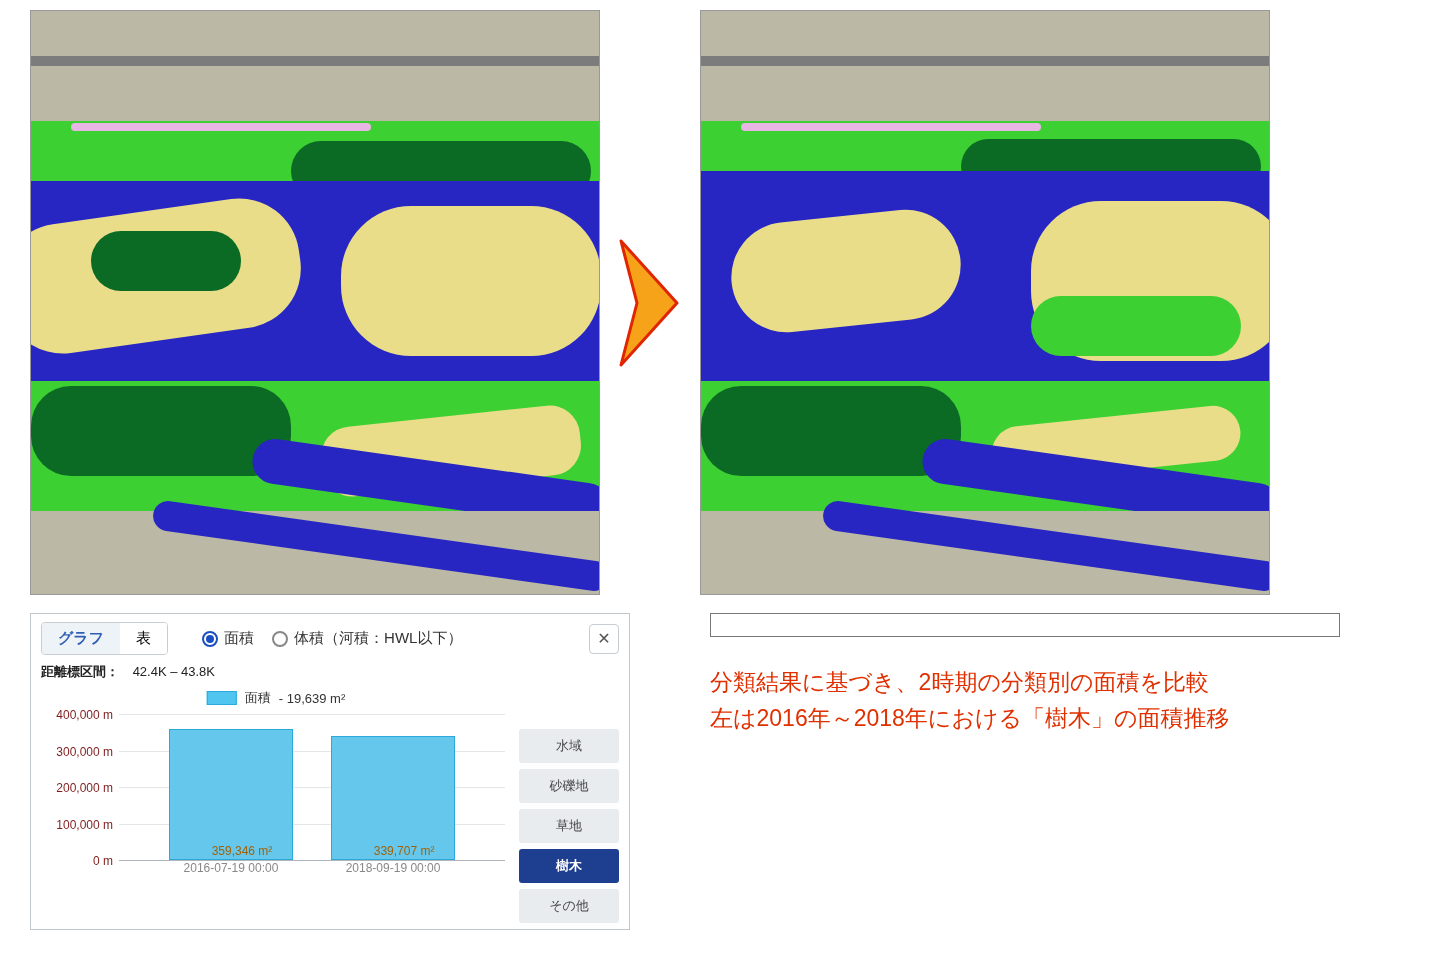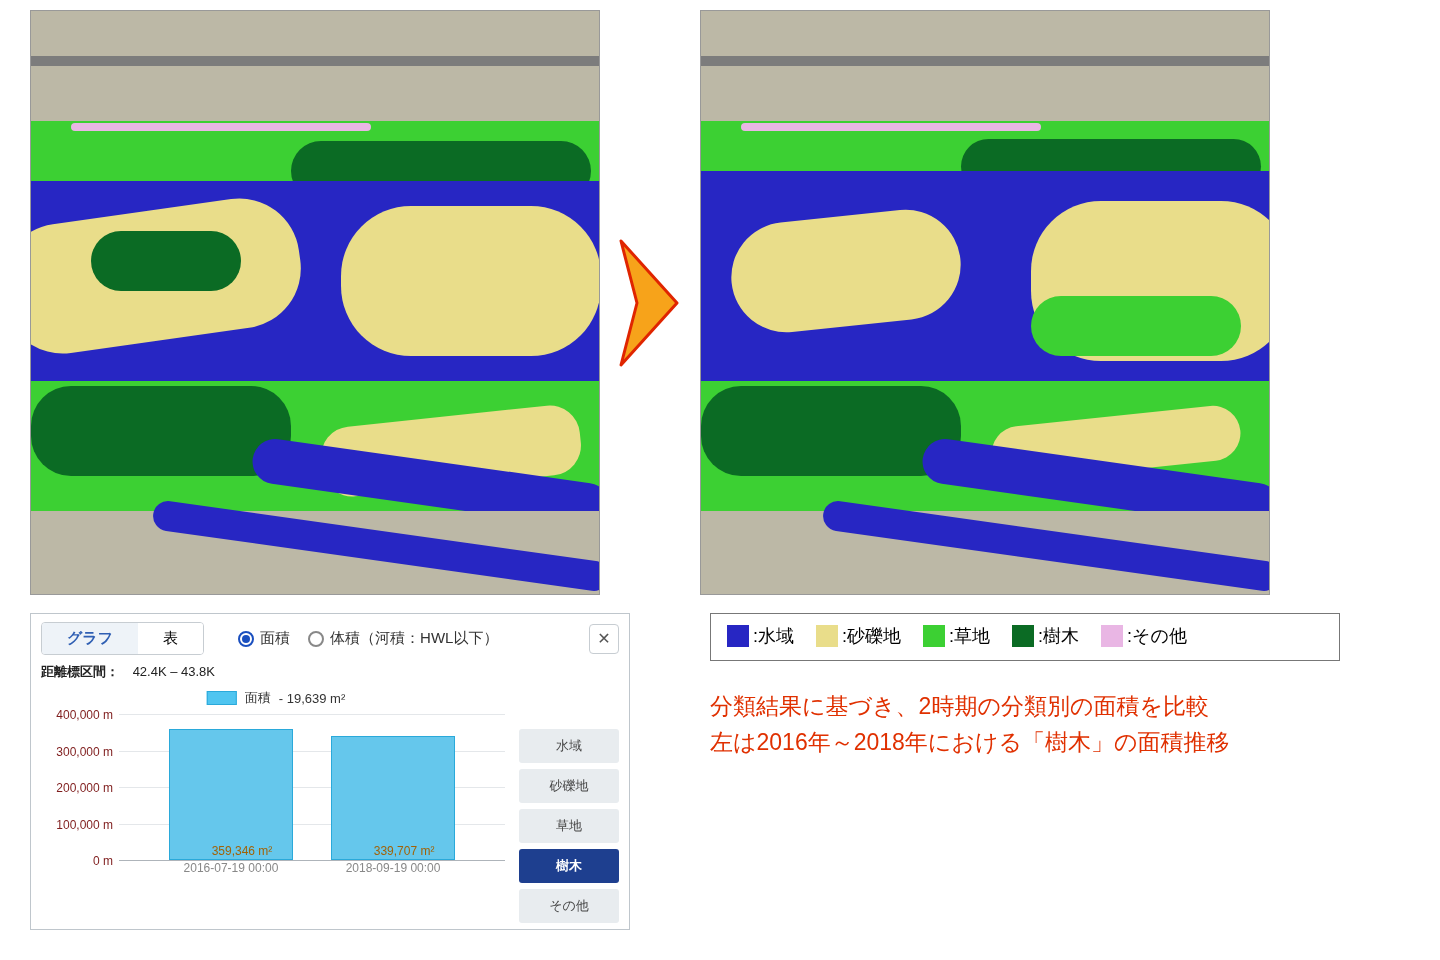--- a/index.html
+++ b/index.html
@@ -17,21 +17,21 @@
   .sand { position:absolute; background:#e9dd8a; }
   .water { position:absolute; background:#2726c3; }
   .road { position:absolute; background:#7c7c7c; }
   .pink { position:absolute; background:#e9b6e4; }
 
   .bottom-row { display:flex; gap: 80px; margin-top: 18px; align-items:flex-start; }
 
   .panel { width: 600px; border:1px solid #bfc6cc; background:#fff; padding: 8px 10px 6px 10px; }
   .panel-top { display:flex; align-items:center; gap: 14px; }
   .tabgroup { display:flex; border:1px solid #c7cdd2; border-radius:4px; overflow:hidden; }
-  .tabgroup span { padding: 6px 25px; font-size:15px; background:#fff; cursor:pointer; }
+  .tabgroup span { padding: 6px 16px; font-size:15px; background:#fff; cursor:pointer; }
   .tabgroup span.active { background:#eef3f8; color:#2f5fb3; font-weight:600; }
   .radio-row { display:flex; align-items:center; gap: 18px; margin-left: 20px; font-size:15px; }
   .radio-row label { display:flex; align-items:center; gap:6px; color:#333; }
   .radio-outer { width:16px; height:16px; border:2px solid #1a4fbf; border-radius:50%; display:flex; align-items:center; justify-content:center; }
   .radio-outer.off { border-color:#888; }
   .radio-inner { width:8px;height:8px;background:#1a4fbf;border-radius:50%; }
   .close-btn { margin-left:auto; width:30px;height:30px;border:1px solid #c7cdd2;border-radius:4px;display:flex;align-items:center;justify-content:center;font-size:16px;color:#555;cursor:pointer;}
 
   .distrow { margin-top:8px; font-size:13px; font-weight:600; color:#222; }
   .distrow span.val { font-weight:500; margin-left:10px; }
@@ -174,42 +174,20 @@
         <button>砂礫地</button>
         <button>草地</button>
         <button class="active">樹木</button>
         <button>その他</button>
       </div>
     </div>
   </div>
 
   <div style="flex:1">
     <div class="legend-box">
-      <div class="legend-items">
-        <div class="li">
-            <span class="sw" style="background:#2726c3"></span>
-            <span>:水域</span>
-          </div>
-        <div class="li">
-            <span class="sw" style="background:#e9dd8a"></span>
-            <span>:砂礫地</span>
-          </div>
-        <div class="li">
-            <span class="sw" style="background:#3cd033"></span>
-            <span>:草地</span>
-          </div>
-        <div class="li">
-            <span class="sw" style="background:#0b6b24"></span>
-            <span>:樹木</span>
-          </div>
-        <div class="li">
-            <span class="sw" style="background:#e9b6e4"></span>
-            <span>:その他</span>
-          </div>
-      </div>
     </div>
 
     <div class="caption">
       <div>分類結果に基づき、2時期の分類別の面積を比較</div>
       <div>左は2016年～2018年における「樹木」の面積推移</div>
     </div>
   </div>
 
 </div>
 

